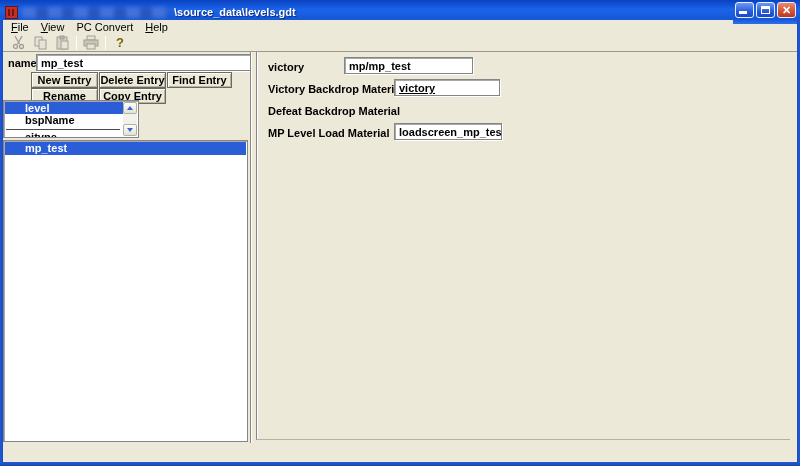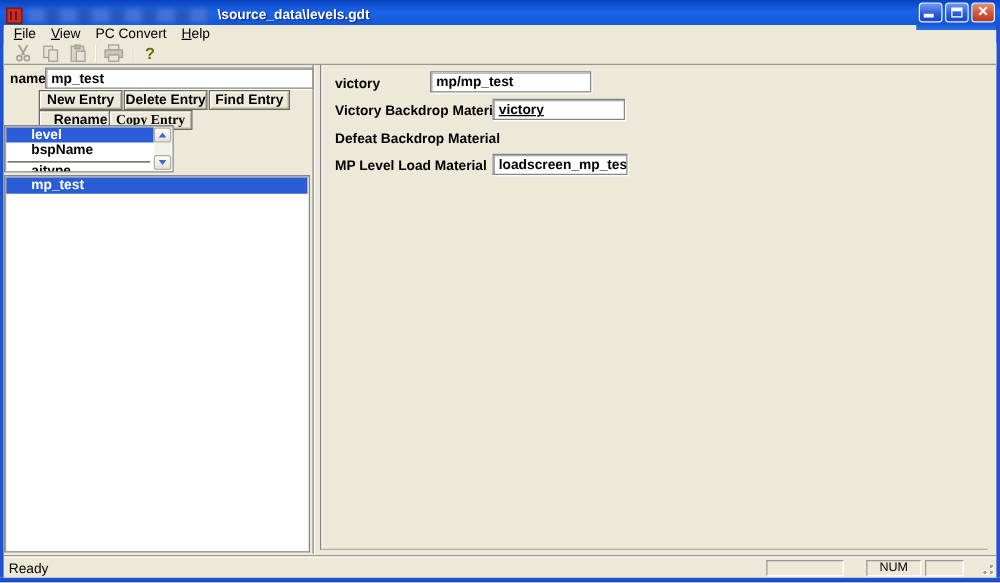--- a/index.html
+++ b/index.html
@@ -165,21 +165,21 @@
 
   <div class="client">
 
     <div class="lbl" style="left:5px; top:5px;">name</div>
     <div class="field" style="left:33px; top:2px; width:215px; height:17px;">mp_test</div>
 
     <div class="btn" style="left:0;   top:20px; width:67px;">New Entry</div>
     <div class="btn" style="left:68px; top:20px; width:67px;">Delete Entry</div>
     <div class="btn" style="left:136px; top:20px; width:65px;">Find Entry</div>
     <div class="btn" style="left:0;   top:36px; width:67px;">Rename Entry</div>
-    <div class="btn" style="left:56px; top:36px; width:67px;font-family:Liberation Serif, serif;">Copy Entry</div>
+    <div class="btn" style="left:68px; top:36px; width:67px;">Copy Entry</div>
 
     <div class="listbox" style="left:0; top:48px; width:136px; height:38px;">
       <div class="list-item selected" style="top:1px; right:15px;">level</div>
       <div class="list-item" style="top:13px; right:15px;">bspName</div>
       <div class="list-sep" style="top:28px; width:114px;"></div>
       <div class="list-item" style="top:30px; right:15px;">aitype</div>
       <div class="scrollbar">
         <div class="sb-btn" style="top:0;">
             <div class="tri-up"></div>
           </div>
@@ -202,21 +202,14 @@
       <div class="lbl" style="left:11px; top:31px;">Victory Backdrop Material</div>
       <div class="field" style="left:137px; top:27px; width:106px; height:17px;text-decoration:underline;">victory</div>
 
       <div class="lbl" style="left:11px; top:53px;">Defeat Backdrop Material</div>
 
       <div class="lbl" style="left:11px; top:75px;">MP Level Load Material</div>
       <div class="field" style="left:137px; top:71px; width:108px; height:17px;">loadscreen_mp_test</div>
     </div>
   </div>
 
-  <div class="statusbar">
-    <div class="status-text">Ready</div>
-    <div class="status-pane" style="right:122px; width:62px;"></div>
-    <div class="status-pane" style="right:60px; width:44px;">NUM</div>
-    <div class="status-pane" style="right:26px; width:31px;"></div>
-    <div class="grip"></div>
-  </div>
 
 </div>
 
 </body></html>

